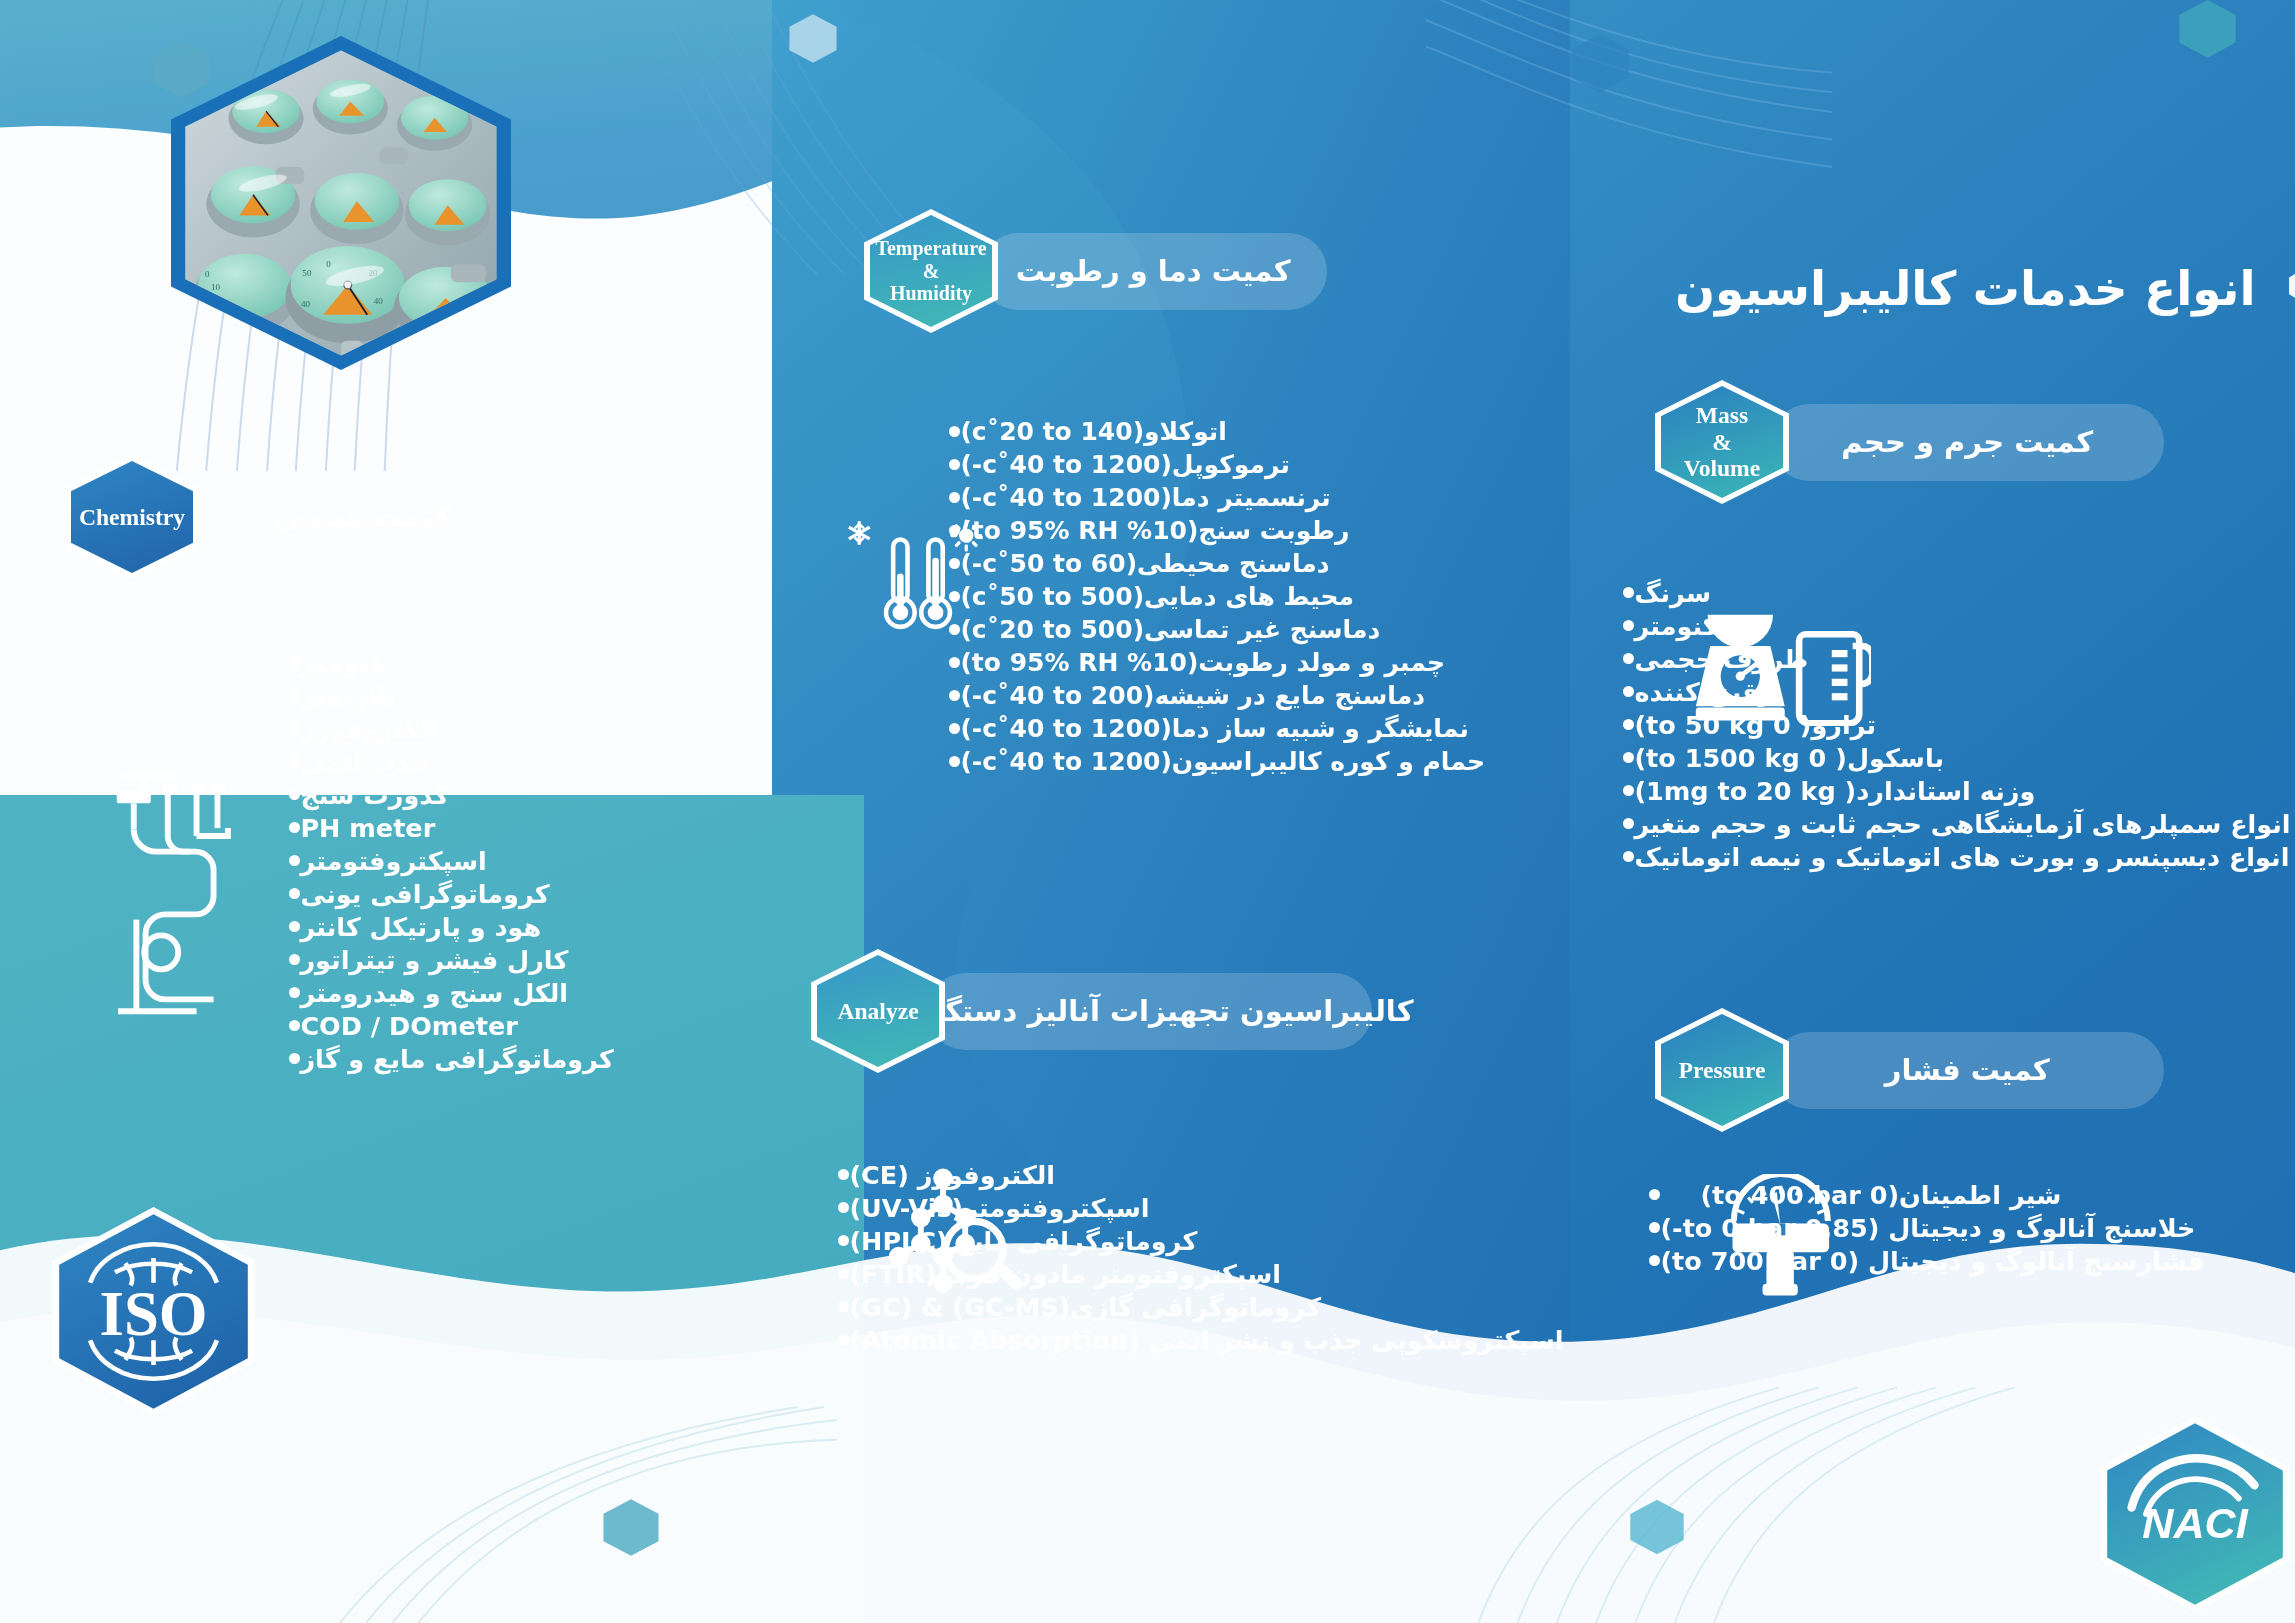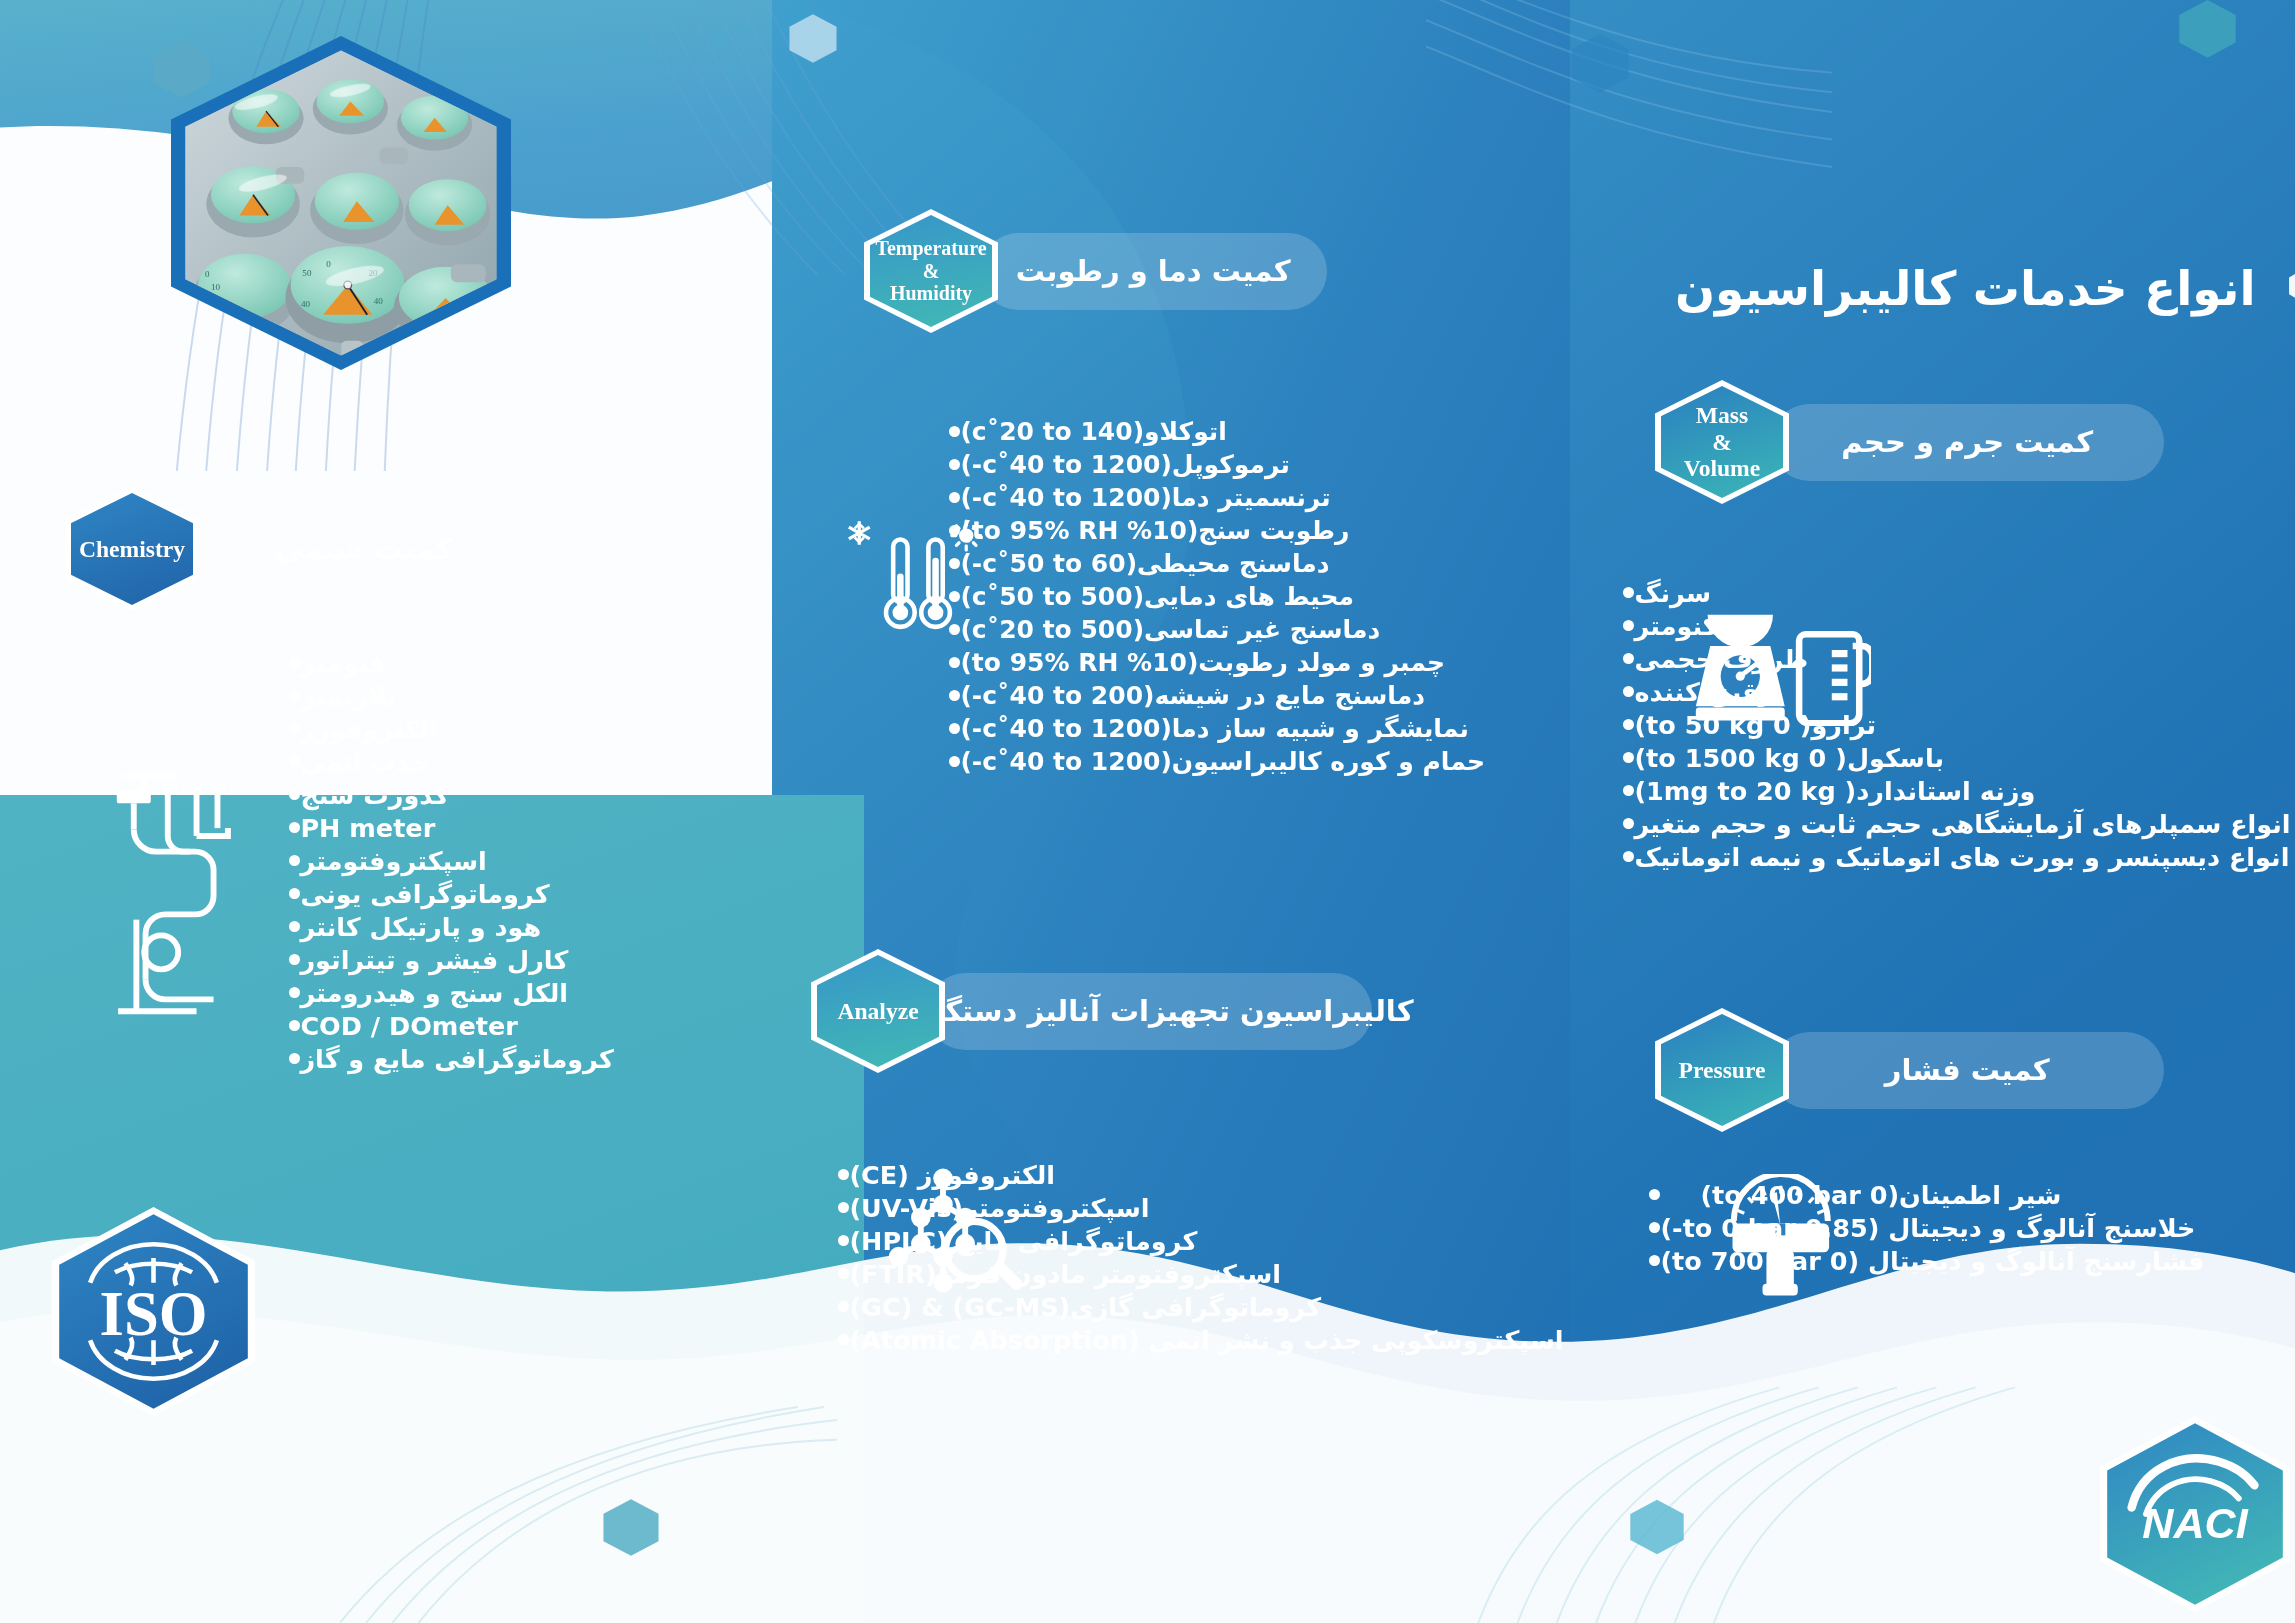--- a/index.html
+++ b/index.html
@@ -559,21 +559,21 @@
       <div class="row" style="height: 33px;">
         <span class="dot" style="width: 11px; height: 11px;"></span>
         <span class="txt" style="font-size: 25.5px;">خلاسنج آنالوگ و دیجیتال (0.85 to 0 bar-)</span>
       </div>
       <div class="row" style="height: 33px;">
         <span class="dot" style="width: 11px; height: 11px;"></span>
         <span class="txt" style="font-size: 25.5px;">فشارسنج آنالوگ و دیجیتال (0 to 700 bar)</span>
       </div>
     </div>
 
-  <div class="sec" style="left:65px;top:500px;">
+  <div class="sec" style="left:65px;top:468px;">
     <div class="pill pill-left" style="width:366px;">
       <span>کمیت شیمی</span>
     </div>
     <div class="hexbadge chem" style="margin-right:-18.3px;">
       <div class="hexoutline"></div>
       <div class="hexfill"></div>
       <div class="lbl" style="font-size:23.6px;">
         <div>Chemistry</div>
       </div>
     </div>

